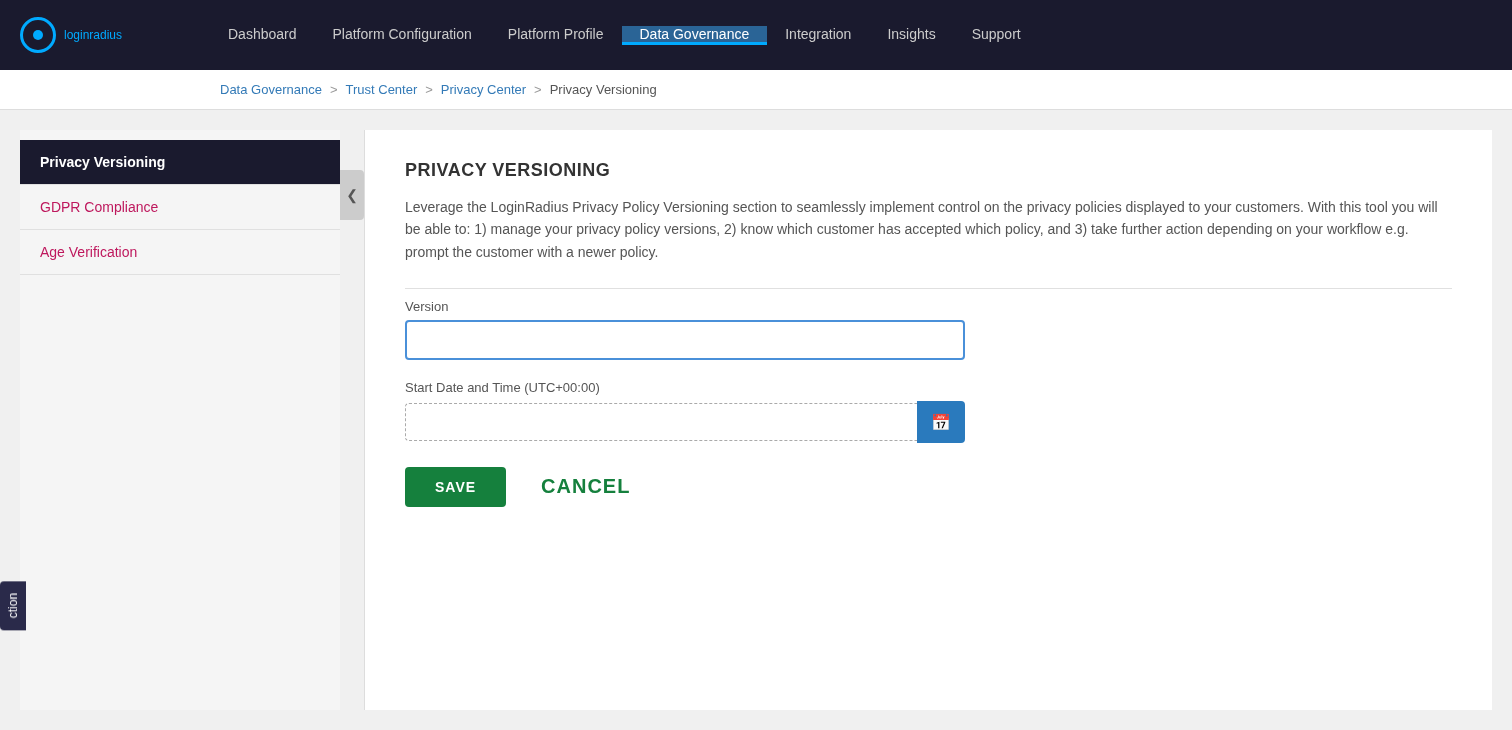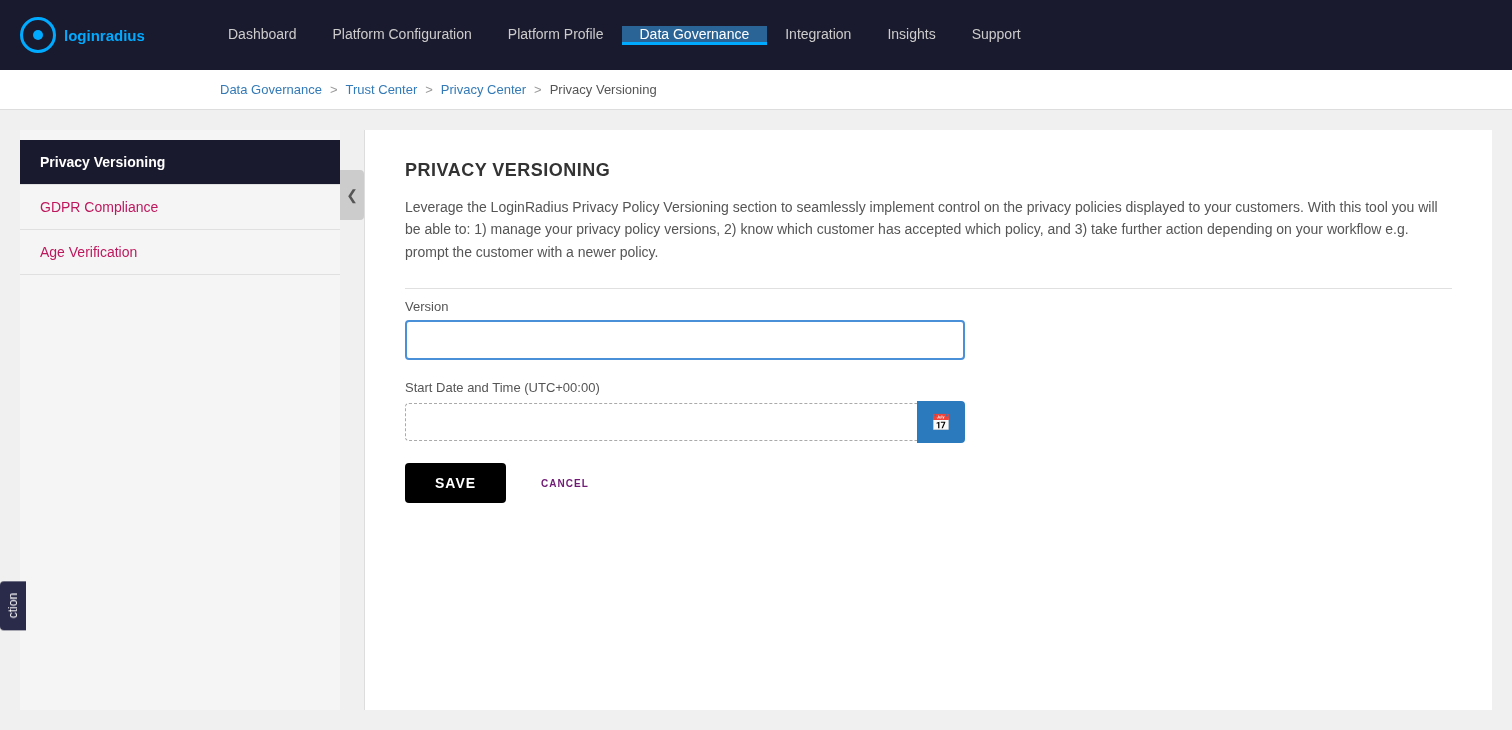--- a/index.html
+++ b/index.html
@@ -30,22 +30,22 @@
       margin-right: 8px;
     }
     .logo-circle-inner {
       width: 10px;
       height: 10px;
       border-radius: 50%;
       background: #00aaff;
     }
     .logo-text {
       color: white;
-      font-size: 15px;
-      font-weight: bold;
+      font-size: 12px;
+      font-weight: normal;
     }
     .logo-text span { color: #00aaff; }
     .nav-items {
       display: flex;
       align-items: center;
       height: 100%;
       flex: 1;
     }
     .nav-item {
       color: #ccc;
@@ -213,36 +213,36 @@
       height: 42px;
     }
 
     .btn-row {
       display: flex;
       align-items: center;
       gap: 15px;
       margin-top: 20px;
     }
     .btn-save {
-      background: #000000;
+      background: #15803d;
       color: white;
       border: none;
       padding: 12px 30px;
       font-size: 14px;
       font-weight: bold;
       border-radius: 4px;
       cursor: pointer;
       letter-spacing: 1px;
     }
     .btn-cancel {
       background: transparent;
-      color: #701a75;
+      color: #15803d;
       border: none;
       padding: 12px 20px;
-      font-size: 10px;
+      font-size: 20px;
       font-weight: bold;
       cursor: pointer;
       letter-spacing: 1px;
     }
 
     
     .feedback-tab {
       position: fixed;
       left: 0;
       bottom: 100px;

